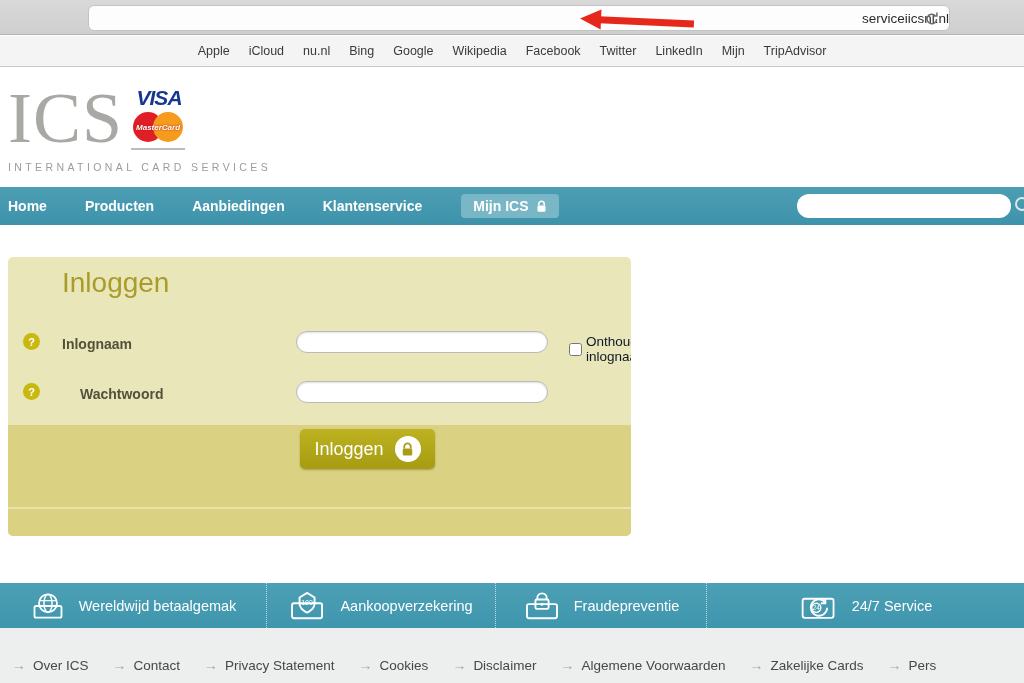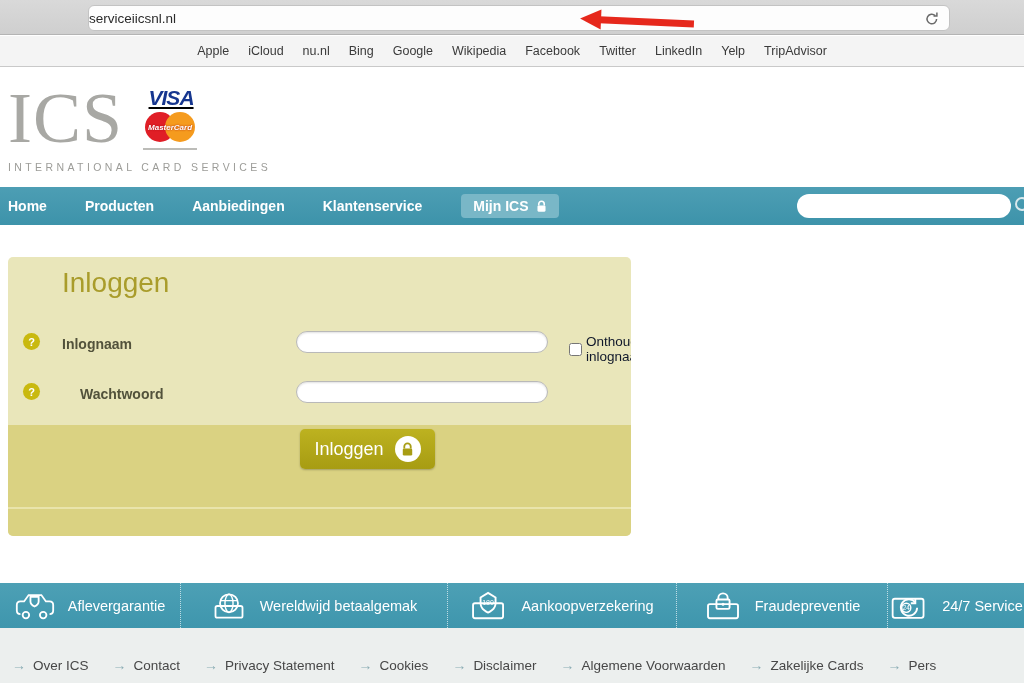--- a/index.html
+++ b/index.html
@@ -6,41 +6,41 @@
   html,body { width:1024px; height:683px; }
   body {
     position:relative; overflow:hidden; background:#ffffff;
     font-family:"Liberation Sans", sans-serif;
   }
   
   .chrome { position:absolute; left:0; top:0; width:1024px; height:35px;
     background:linear-gradient(#d9d9d9,#cfcfcf); border-bottom:1px solid #b4b4b4; }
   .urlbar { position:absolute; left:88px; top:5px; width:862px; height:26px;
     background:#fdfdfd; border:1px solid #c3c3c3; border-radius:6px;
-    display:flex; align-items:center; justify-content:flex-start; }
+    display:flex; align-items:center; justify-content:flex-end; }
   .url-text { font-size:13.5px; color:#2b2b2b; }
   .reload { position:absolute; right:9px; top:5px; width:16px; height:16px; }
   .anno-arrow { position:absolute; left:580px; top:11px; width:114px; height:20px;
     transform:rotate(2.5deg); }
   .anno-arrow .head { position:absolute; left:0; top:0; width:0; height:0;
     border-top:10px solid transparent; border-bottom:10px solid transparent;
     border-right:21px solid #e6281c; }
   .anno-arrow .shaft { position:absolute; left:19px; top:6.5px; width:95px; height:7px;
     background:#e6281c; }
   .bookmarks { position:absolute; left:0; top:36px; width:1024px; height:31px;
     background:#f4f4f4; border-bottom:1px solid #c9c9c9;
     display:flex; align-items:center; justify-content:center; gap:19px;
     font-size:12.5px; color:#3a3a3a; }
   .bookmarks span { cursor:default; }
   
   .logo { position:absolute; left:8px; top:82px; }
   .logo-row { display:flex; align-items:flex-start; }
   .ics-text { font-family:"Liberation Serif", serif; font-size:72px; line-height:72px;
     color:#a8a8a4; letter-spacing:1px; }
-  .cards { margin-left:20px; margin-top:4px; width:56px;text-decoration:underline; }
+  .cards { margin-left:8px; margin-top:4px; width:56px; }
   .visa { font-size:21px; font-weight:bold; font-style:italic; color:#16368f;
     letter-spacing:-1px; text-align:center; }
   .mc { position:relative; width:54px; height:32px; margin-top:2px; }
   .mc .c1 { position:absolute; left:2px; top:0; width:30px; height:30px;
     border-radius:50%; background:#e01e26; }
   .mc .c2 { position:absolute; left:22px; top:0; width:30px; height:30px;
     border-radius:50%; background:#f59b1e; }
   .mc .mc-label { position:absolute; left:0; top:11px; width:54px; text-align:center;
     font-size:8px; font-style:italic; font-weight:bold; color:#fff;
     text-shadow:0 0 2px #a50e14; }
@@ -119,21 +119,21 @@
 <div class="bookmarks">
   <span>Apple</span>
   <span>iCloud</span>
   <span>nu.nl</span>
   <span>Bing</span>
   <span>Google</span>
   <span>Wikipedia</span>
   <span>Facebook</span>
   <span>Twitter</span>
   <span>LinkedIn</span>
-  <span>Yelp</span>
+  <span>Mijn</span>
   <span>TripAdvisor</span>
 </div>
 
 <div class="logo">
   <div class="logo-row">
     <div class="ics-text">ICS</div>
     <div class="cards">
       <div class="visa">VISA</div>
       <div class="mc">
         <div class="c1"></div>
@@ -193,29 +193,20 @@
     <span class="circ">
       <svg width="13" height="15" viewBox="0 0 12 14">
         <path d="M3 6V4.3a3 3 0 0 1 6 0V6" fill="none" stroke="#a89d14" stroke-width="1.7"></path>
         <rect x="1.6" y="6" width="8.8" height="6.6" rx="1.2" fill="#a89d14"></rect>
       </svg>
     </span>
   </button>
 </div>
 
 <div class="features">
-  <div class="feat f1 sep">
-    <svg width="40" height="30" viewBox="0 0 44 32">
-      <path d="M6 25c-2.5 0-4-1.5-4-4v-6c0-2.5 1.5-4 4-4h4l5-7h14l5 7h4c2.5 0 4 1.5 4 4v6c0 2.5-1.5 4-4 4" fill="none" stroke="#fff" stroke-width="2"></path>
-      <circle cx="12" cy="26" r="3.6" fill="none" stroke="#fff" stroke-width="2"></circle>
-      <circle cx="31" cy="26" r="3.6" fill="none" stroke="#fff" stroke-width="2"></circle>
-      <path d="M17 6h9v5c0 3.4-4.5 5.5-4.5 5.5S17 14.4 17 11z" fill="none" stroke="#fff" stroke-width="2"></path>
-    </svg>
-    <span>Aflevergarantie</span>
-  </div>
   <div class="feat f3 sep">
     <svg width="36" height="30" viewBox="0 0 40 32">
       <rect x="5" y="16" width="30" height="13" rx="2" fill="none" stroke="#fff" stroke-width="2"></rect>
       <circle cx="20" cy="13" r="10" fill="none" stroke="#fff" stroke-width="2"></circle>
       <ellipse cx="20" cy="13" rx="4.5" ry="10" fill="none" stroke="#fff" stroke-width="1.6"></ellipse>
       <path d="M10.6 10h18.8M10.6 16h18.8" fill="none" stroke="#fff" stroke-width="1.6"></path>
     </svg>
     <span>Wereldwijd betaalgemak</span>
   </div>
   <div class="feat f2 sep">

